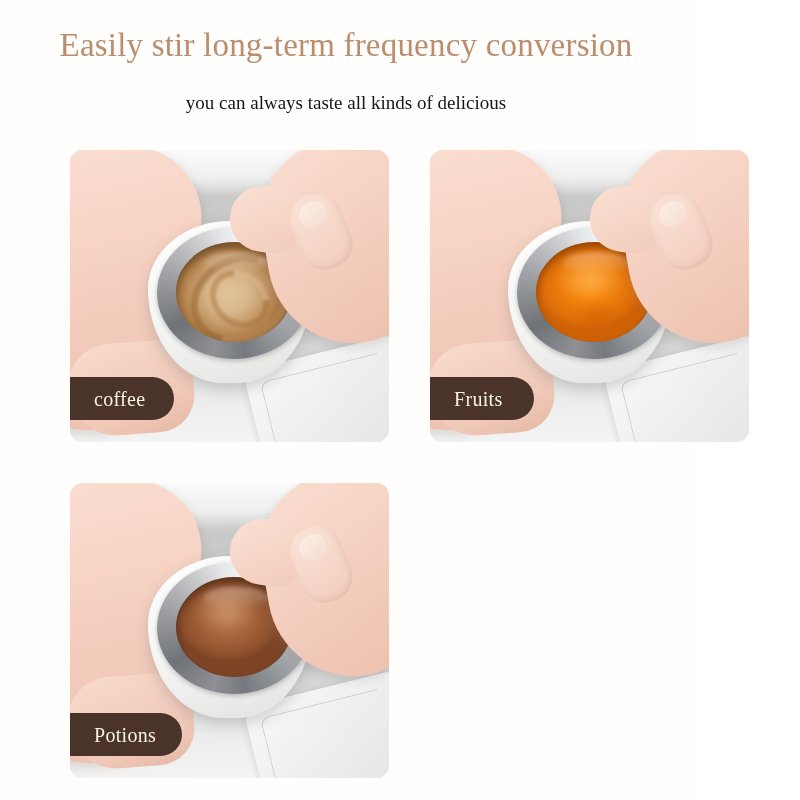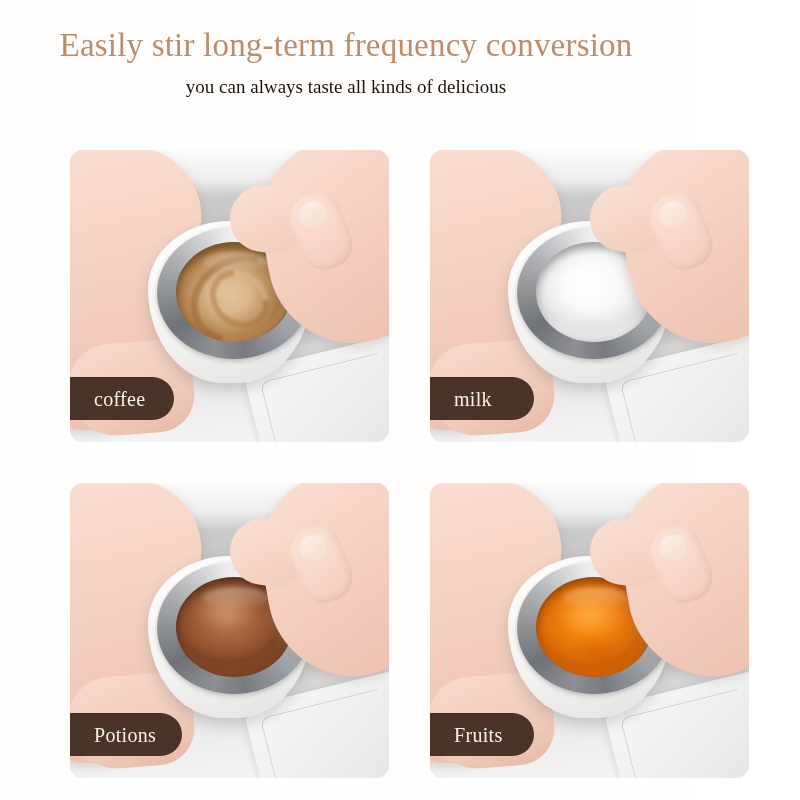--- a/index.html
+++ b/index.html
@@ -33,21 +33,21 @@
     font-family: "Liberation Serif", "DejaVu Serif", serif;
     font-size: 33px;
     font-weight: 400;
     letter-spacing: 0.2px;
     color: #bb8d6d;
     line-height: 1.2;
     white-space: nowrap;
   }
 
   .subtitle {
-    margin-top: 10px;
+    margin-top: 26px;
     font-family: "Liberation Serif", "DejaVu Serif", serif;
     font-size: 19px;
     font-weight: 400;
     color: #191512;
     line-height: 1.2;
     white-space: nowrap;
   }
 
   
   .grid {
@@ -416,40 +416,41 @@
               </div>
             </div>
           </div>
         </div>
         <div class="hand hand-right"></div>
         <div class="thumb"></div>
       </div>
       <div class="chip">coffee</div>
     </div>
 
+
     <div class="card">
       <div class="scene">
         <div class="desk"></div>
         <div class="wall"></div>
         <div class="laptop"></div>
         <div class="hand hand-left"></div>
         <div class="mug">
           <div class="handle"></div>
           <div class="body">
             <div class="rim">
-              <div class="liquid milk">
+              <div class="liquid juice">
                 <div class="glint"></div>
               </div>
             </div>
           </div>
         </div>
         <div class="hand hand-right"></div>
         <div class="thumb"></div>
       </div>
-      <div class="chip">milk</div>
+      <div class="chip">Fruits</div>
     </div>
 
     <div class="card">
       <div class="scene">
         <div class="desk"></div>
         <div class="wall"></div>
         <div class="laptop"></div>
         <div class="hand hand-left"></div>
         <div class="mug">
           <div class="handle"></div>
@@ -460,36 +461,14 @@
               </div>
             </div>
           </div>
         </div>
         <div class="hand hand-right"></div>
         <div class="thumb"></div>
       </div>
       <div class="chip">Potions</div>
     </div>
 
-    <div class="card">
-      <div class="scene">
-        <div class="desk"></div>
-        <div class="wall"></div>
-        <div class="laptop"></div>
-        <div class="hand hand-left"></div>
-        <div class="mug">
-          <div class="handle"></div>
-          <div class="body">
-            <div class="rim">
-              <div class="liquid juice">
-                <div class="glint"></div>
-              </div>
-            </div>
-          </div>
-        </div>
-        <div class="hand hand-right"></div>
-        <div class="thumb"></div>
-      </div>
-      <div class="chip">Fruits</div>
-    </div>
-
   </div>
 </div>
 
 </body></html>

